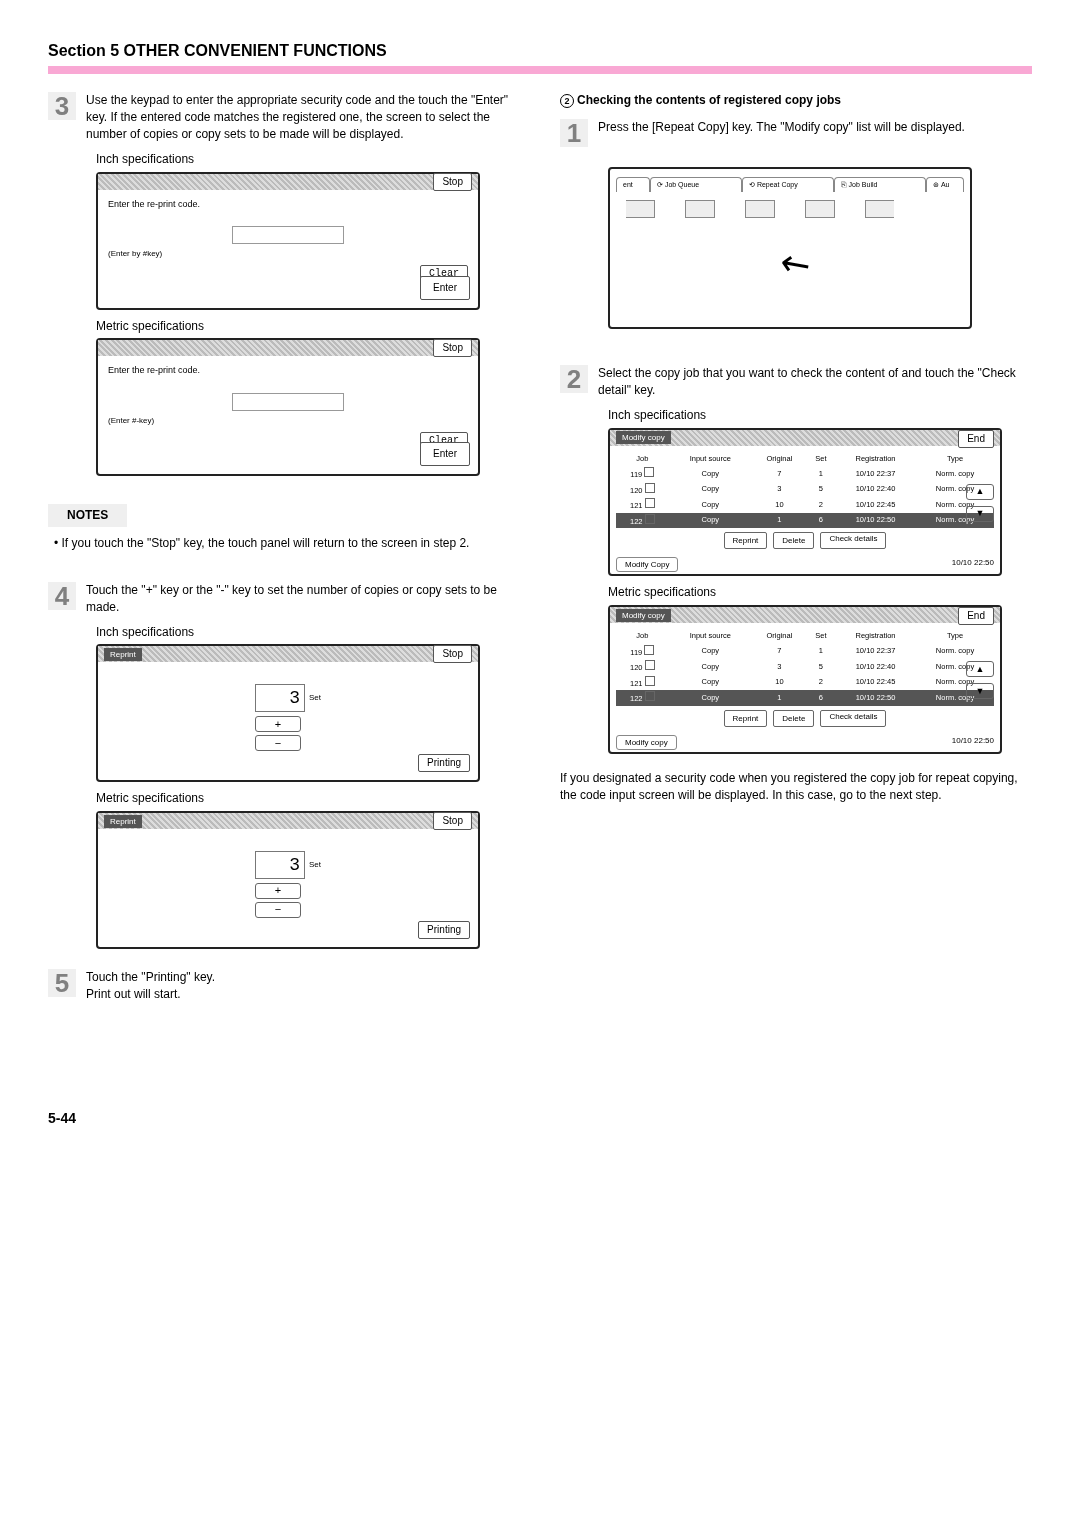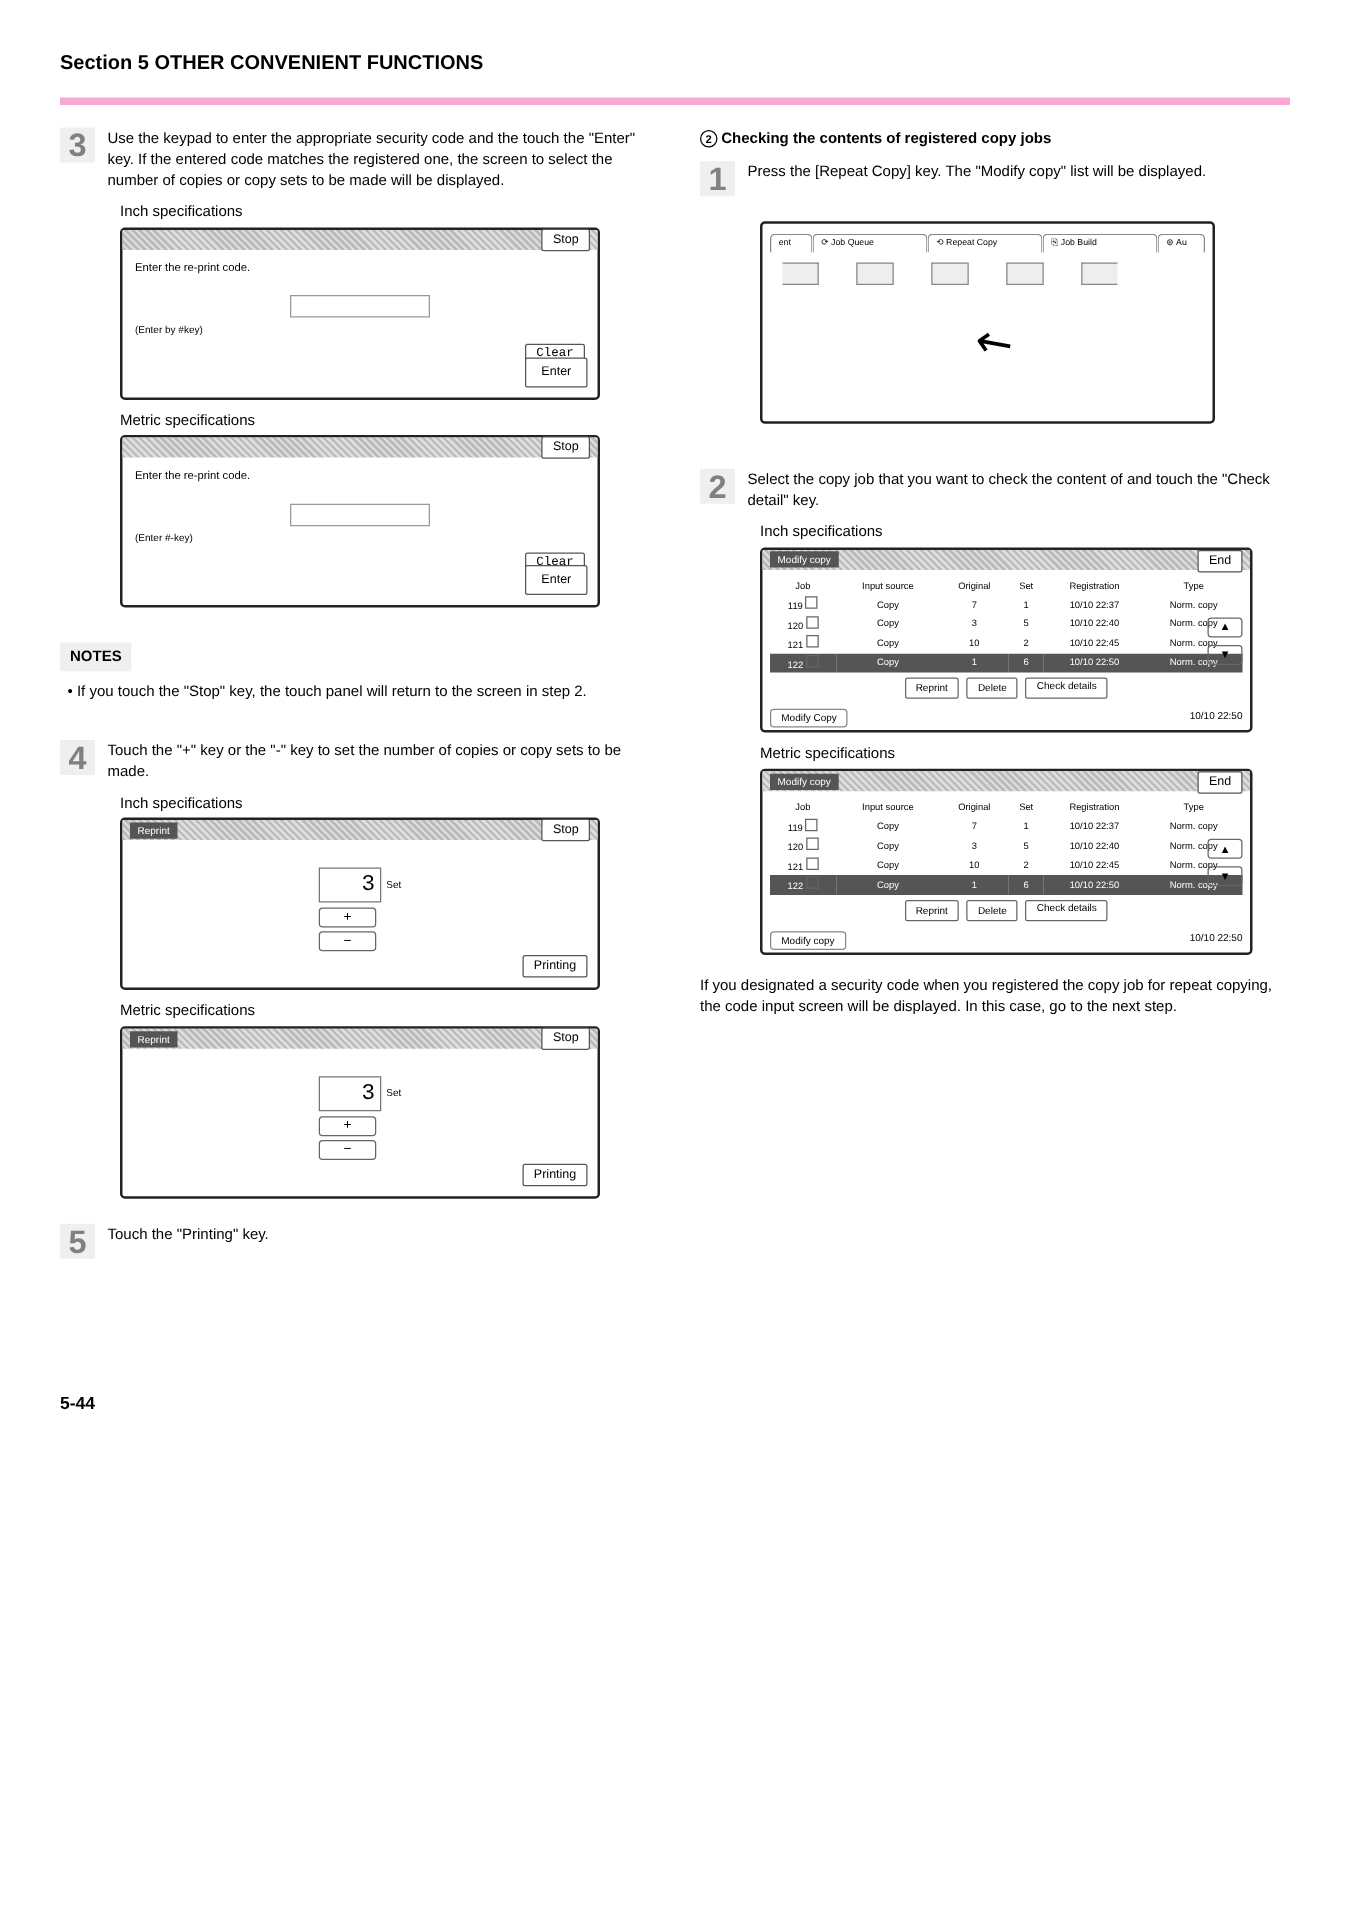--- a/index.html
+++ b/index.html
@@ -7,22 +7,22 @@
     margin: 0;
     padding: 40px 48px 40px 48px;
     width: 984px;
     font-size: 12px;
     color: #000;
     line-height: 1.4;
   }
   .section-header {
     font-size: 16px;
     font-weight: bold;
-    border-bottom: 6px solid #f9a8d4;
-    padding-bottom: 16px;
+    border-bottom: 8px solid #f9a8d4;
+    padding-bottom: 4px;
     margin-bottom: 18px;
   }
   .cols {
     display: flex;
     gap: 40px;
   }
   .col {
     width: 50%;
   }
   .step-row {
@@ -77,21 +77,21 @@
   }
   .hint-text { font-size: 8px; margin-bottom: 6px;}
   .center-row { display:flex; justify-content:flex-end; gap:6px;font-family:Liberation Mono, monospace; }
   .enter-btn { position:absolute; right:8px; bottom:8px; }
   .notes-box {
     margin-top: 28px;
   }
   .notes-title {
     background: #efefef;
     font-weight: bold;
-    padding: 3px 8px;
+    padding: 3px 19px;
     margin-bottom: 6px;
     display: inline-block;
   }
   .note-line { margin: 2px 0 2px 6px; }
   .counter-val {
     border: 1px solid #777; width: 44px; height: 26px;
     display:flex; align-items:center; justify-content:flex-end;
     font-family: 'Courier New', monospace; font-size: 18px;
     padding-right: 4px;
   }
@@ -245,20 +245,21 @@
           <div style="font-size:8px; margin-top:8px;">Set</div>
         </div>
         <span class="small-btn printing-btn">Printing</span>
       </div>
     </div>
 
     <div class="step-row" style="margin-top:20px;">
       <div class="step-num">5</div>
       <div class="step-text">
         <div>Touch the "Printing" key.</div>
+        <div>Print out will start.</div>
       </div>
     </div>
 
   </div>
 
   <div class="col">
 
     <div class="heading-b">
       <span class="circ-num">2</span><span>Checking the contents of registered copy jobs</span>
     </div>

